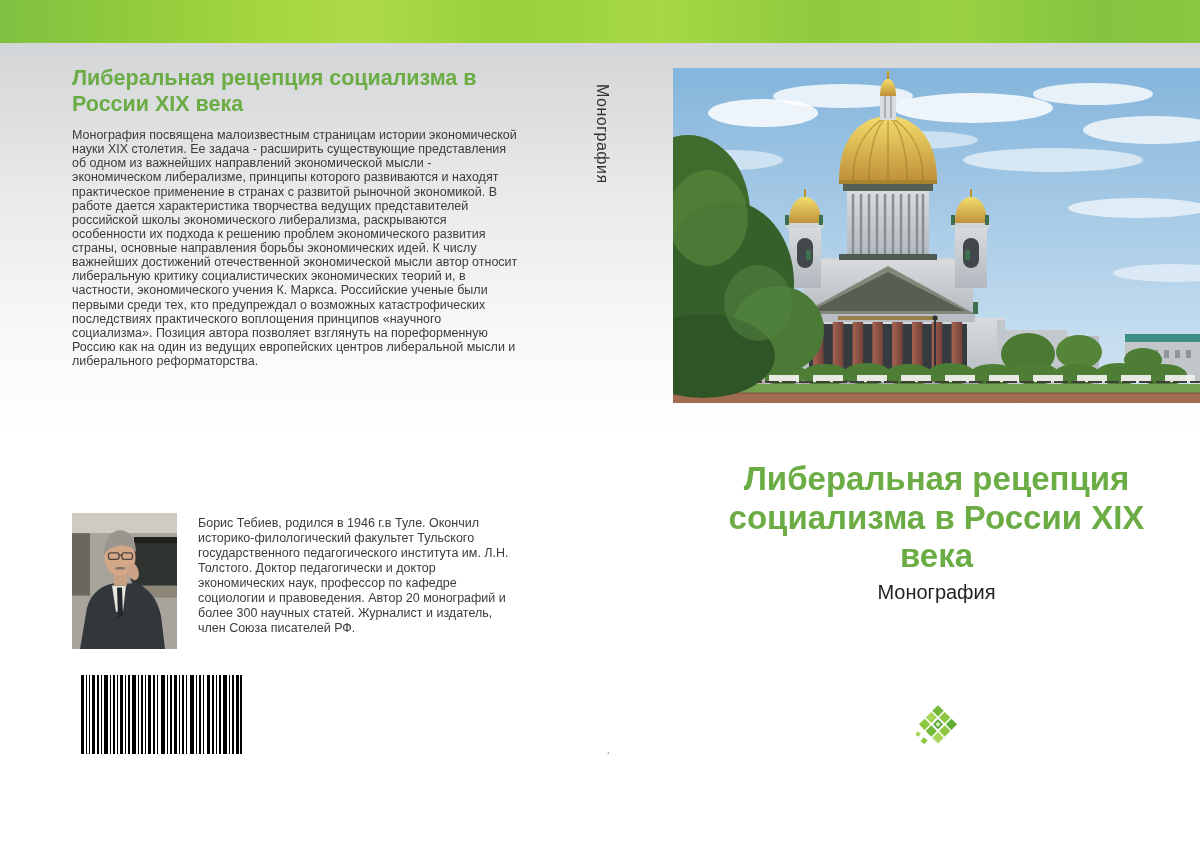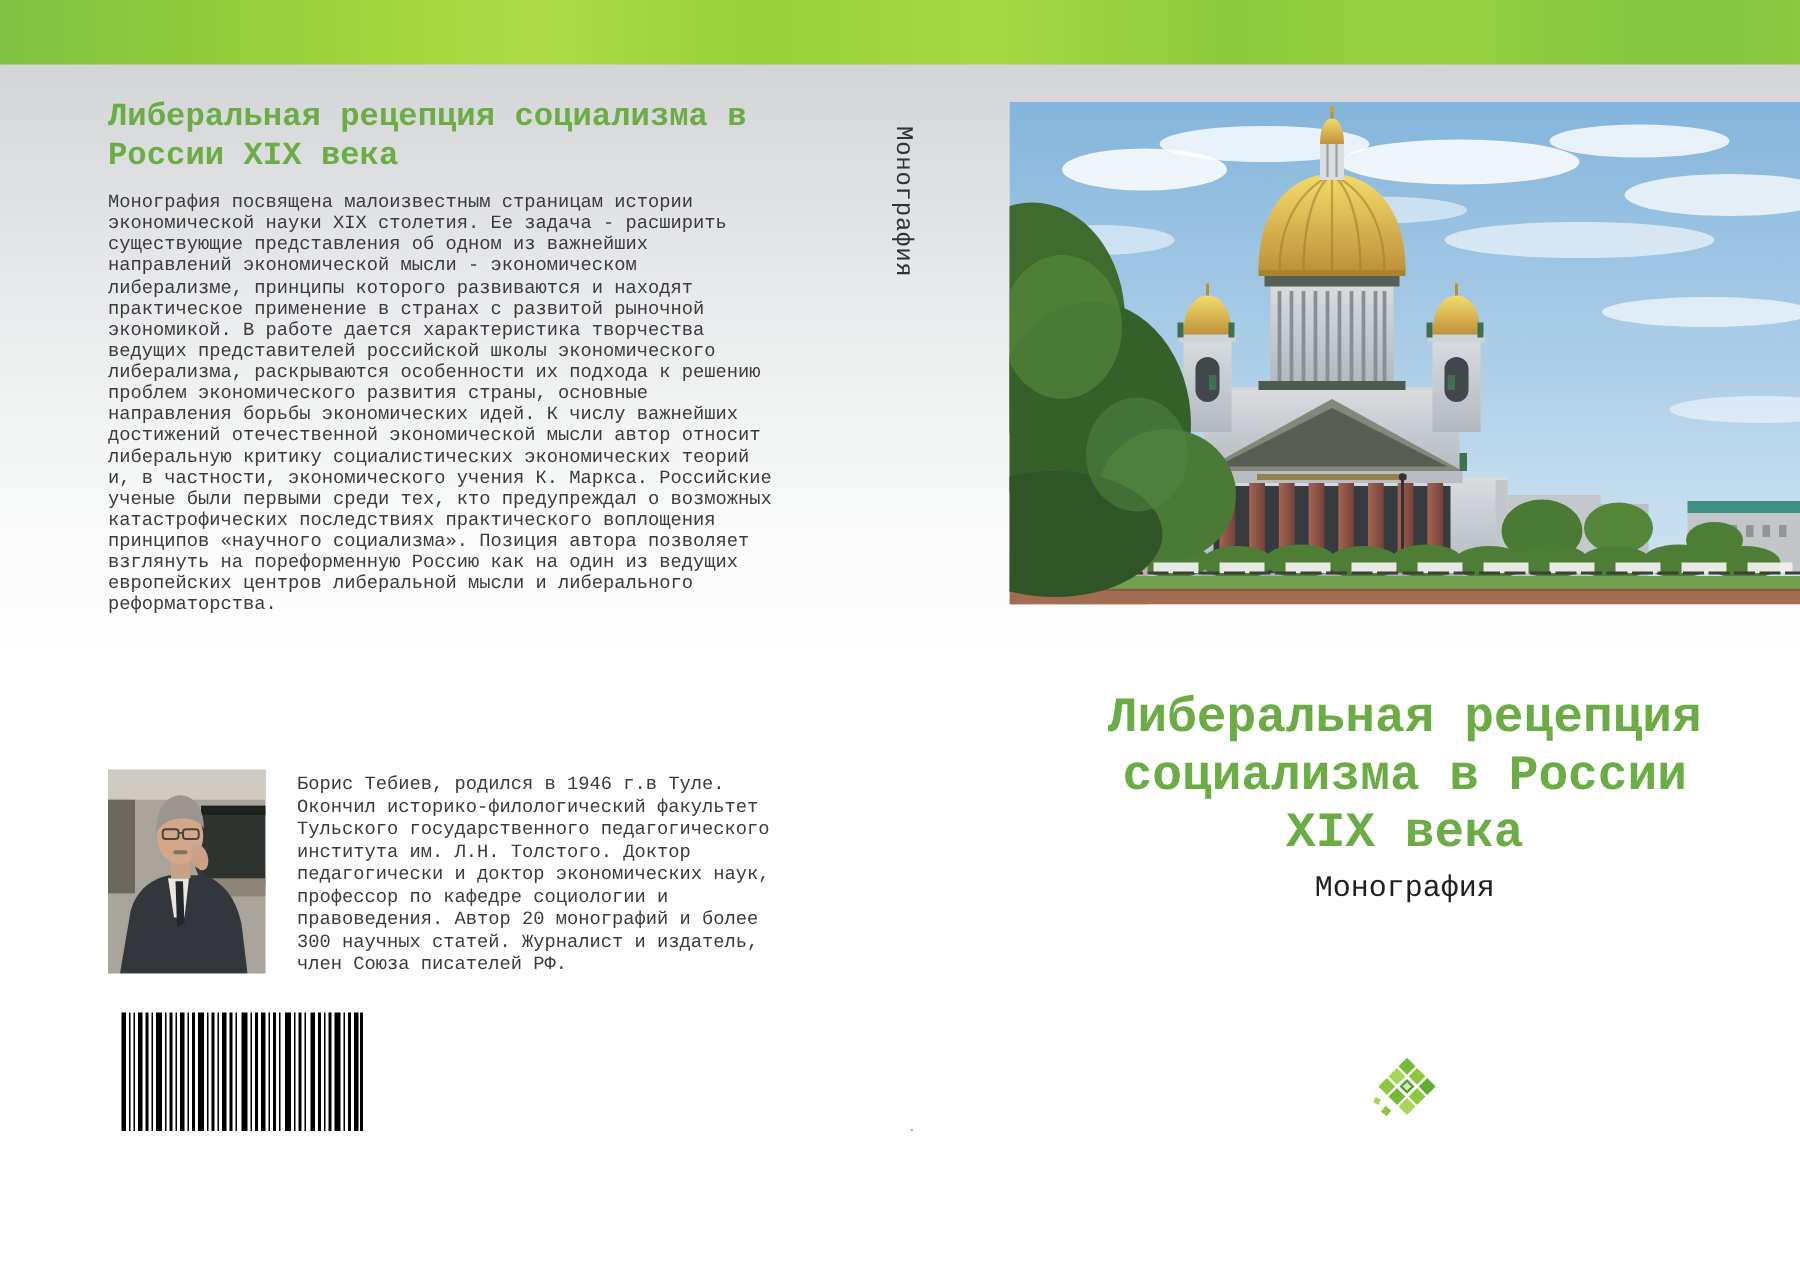--- a/index.html
+++ b/index.html
@@ -1,18 +1,18 @@
 <!DOCTYPE html>
 <html><head>
 <meta charset="utf-8">
 <style>
   html,body{margin:0;padding:0;background:#ffffff;}
   .cover{
     position:relative;width:1200px;height:754px;overflow:hidden;
-    font-family:Liberation Mono, monospace;
+    font-family:Liberation Sans, sans-serif;
     background:linear-gradient(180deg,#cdd0d2 0%,#d7d9db 10%,#e6e8e9 24%,#f6f7f7 42%,#ffffff 58%,#ffffff 100%);
   }
   .topbar{
     position:absolute;left:0;top:0;width:1200px;height:43px;
     background:linear-gradient(90deg,#7fc142 0%,#90ca3c 10%,#a4d63e 22%,#aeda49 30%,#98d03c 42%,#a6d844 55%,#8fca3e 68%,#99d142 80%,#84c43f 92%,#8bc73f 100%);
   }
   
   .back-title{
     position:absolute;left:72px;top:66px;width:430px;
     font-size:21.5px;font-weight:bold;line-height:1.2;color:#6bad44;

